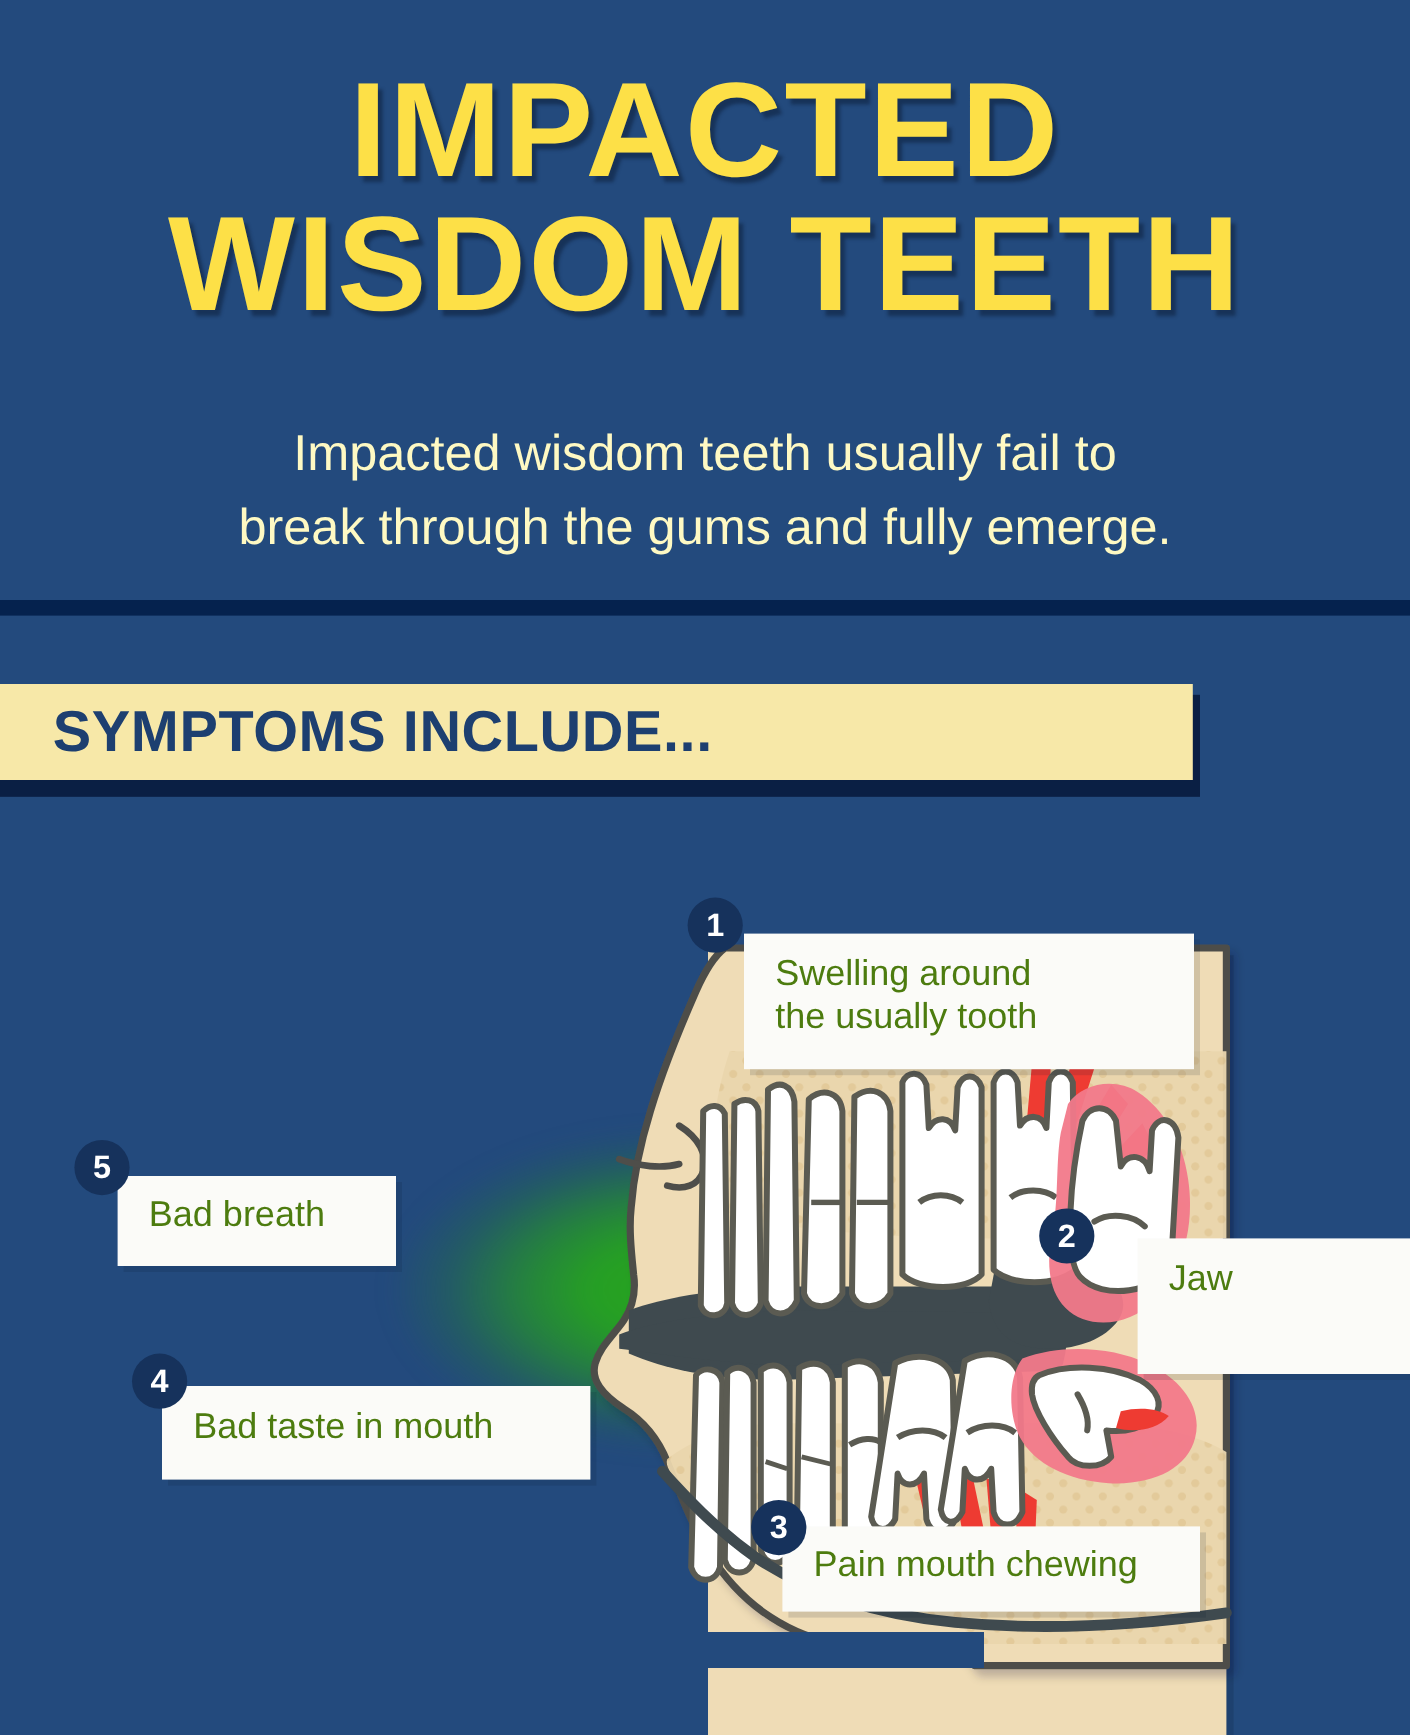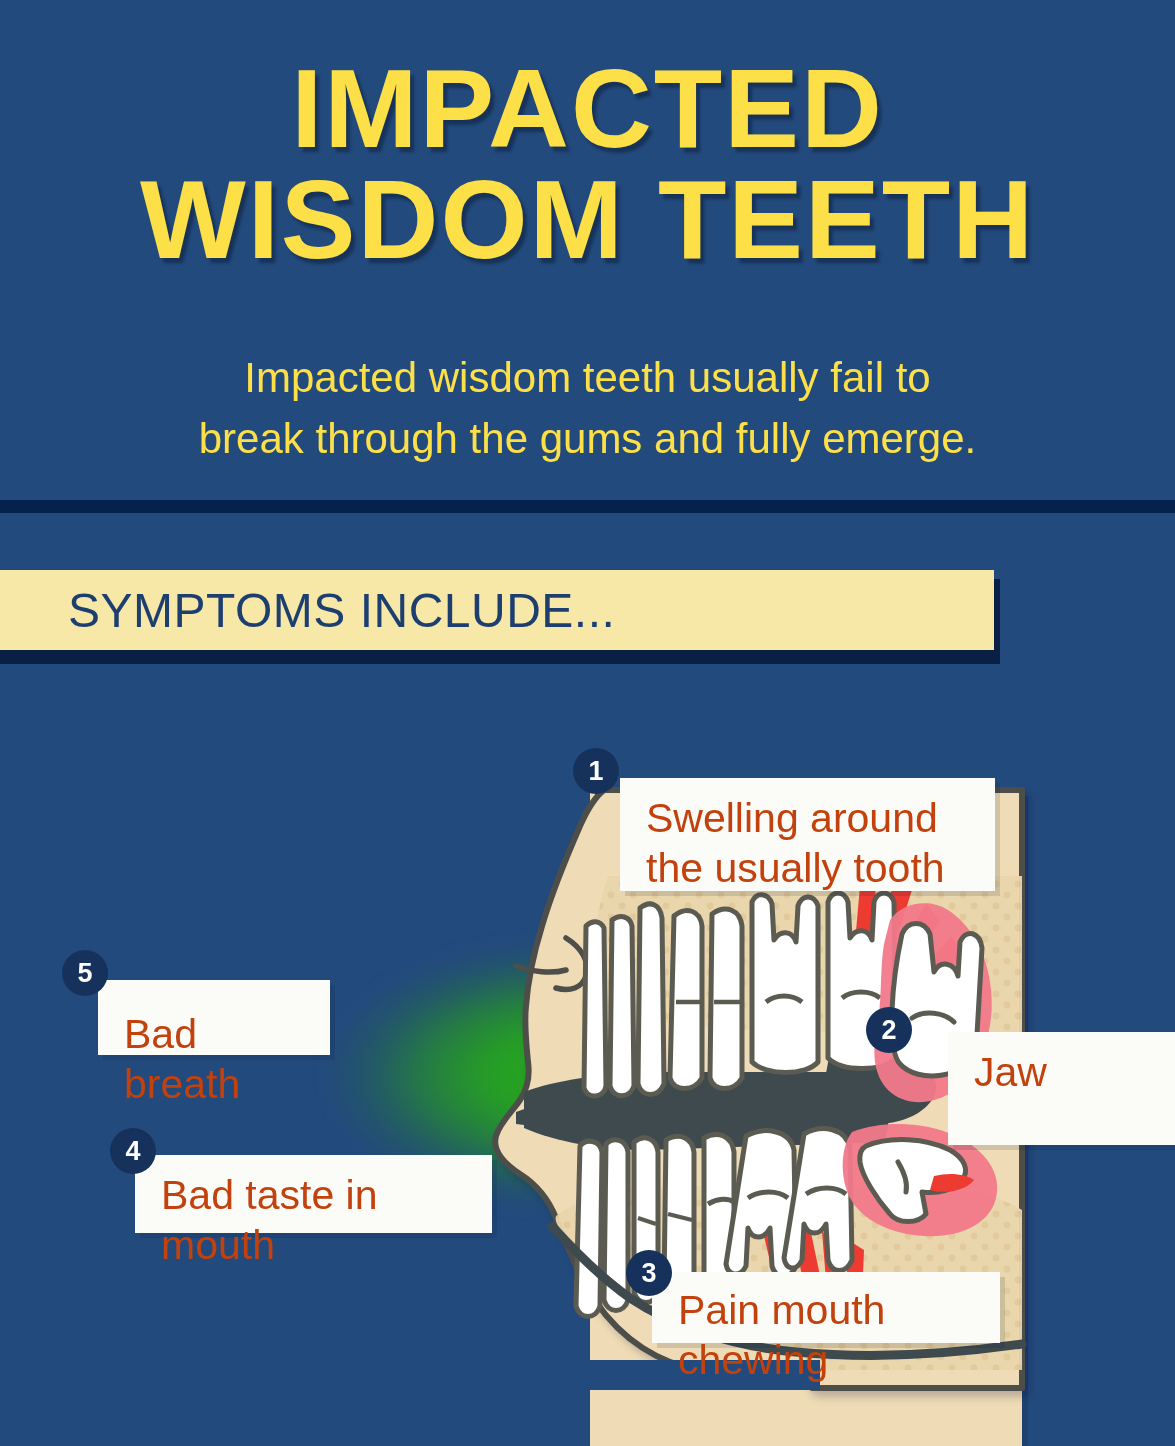--- a/index.html
+++ b/index.html
@@ -37,21 +37,21 @@
     text-shadow: 4px 5px 3px rgba(8,22,45,0.45);
     font-family: "Liberation Sans", sans-serif;
   }
   #hero-title .tline { display: block; white-space: nowrap; }
   #hero-subtitle {
     position: absolute;
     left: 0;
     top: 348px;
     width: 1175px;
     text-align: center;
-    color: #fde047;
+    color: #fef9c3;
     font-size: 42px;
     line-height: 1.45;
     font-family: "Liberation Sans", sans-serif;
   }
   #hero-subtitle .sline { display: block; }
 
   
   #divider {
     position: absolute;
     left: 0;
@@ -84,25 +84,24 @@
     width: 994px;
     height: 80px;
     background: #f7e8a8;
   }
   #banner-text {
     position: absolute;
     left: 44px;
     top: 13px;
     color: #1d3f70;
     font-size: 48px;
-    font-weight: normal;
+    font-weight: bold;
     letter-spacing: 0.5px;
     white-space: nowrap;
     font-family: "Liberation Sans", sans-serif;
-    margin-left: 24px;
   }
 
   
   #stage {
     position: absolute;
     left: 0;
     top: 680px;
     width: 1175px;
     height: 766px;
   }
@@ -133,22 +132,22 @@
                 rgba(35,74,125,0) 82%);
     filter: blur(10px);
   }
 
   #artwork { position: absolute; left: 0; top: 0; }
 
   
   .callout {
     position: absolute;
     background: #fbfbf8;
-    color: #c2410c;
-    font-size: 41px;
+    color: #4d7c0f;
+    font-size: 30px;
     line-height: 1.21;
     font-family: "Liberation Sans", sans-serif;
     box-shadow: 5px 5px 0 rgba(10,25,50,0.13);
     padding: 16px 22px 18px 26px;
     box-sizing: border-box;
   }
   .badge {
     position: absolute;
     width: 46px;
     height: 46px;
@@ -169,21 +168,21 @@
   
   #c2 { left: 948px; top: 1032px; width: 273px; height: 113px; }
   #b2 { left: 866px; top: 1007px; }
   
   #c3 { left: 652px; top: 1272px; width: 348px; height: 71px; padding-top: 14px; }
   #b3 { left: 626px; top: 1250px; }
   
   #c4 { left: 135px; top: 1155px; width: 357px; height: 78px; padding-top: 16px; }
   #b4 { left: 110px; top: 1128px; }
   
-  #c5 { left: 98px; top: 980px; width: 232px; height: 75px; padding-top: 30px; }
+  #c5 { left: 98px; top: 980px; width: 232px; height: 75px; padding-top: 15px; }
   #b5 { left: 62px; top: 950px; }
 </style>
 </head>
 <body>
 
 <div id="hero">
   <div id="hero-title">
     <span class="tline">IMPACTED</span>
     <span class="tline">WISDOM TEETH</span>
   </div>

